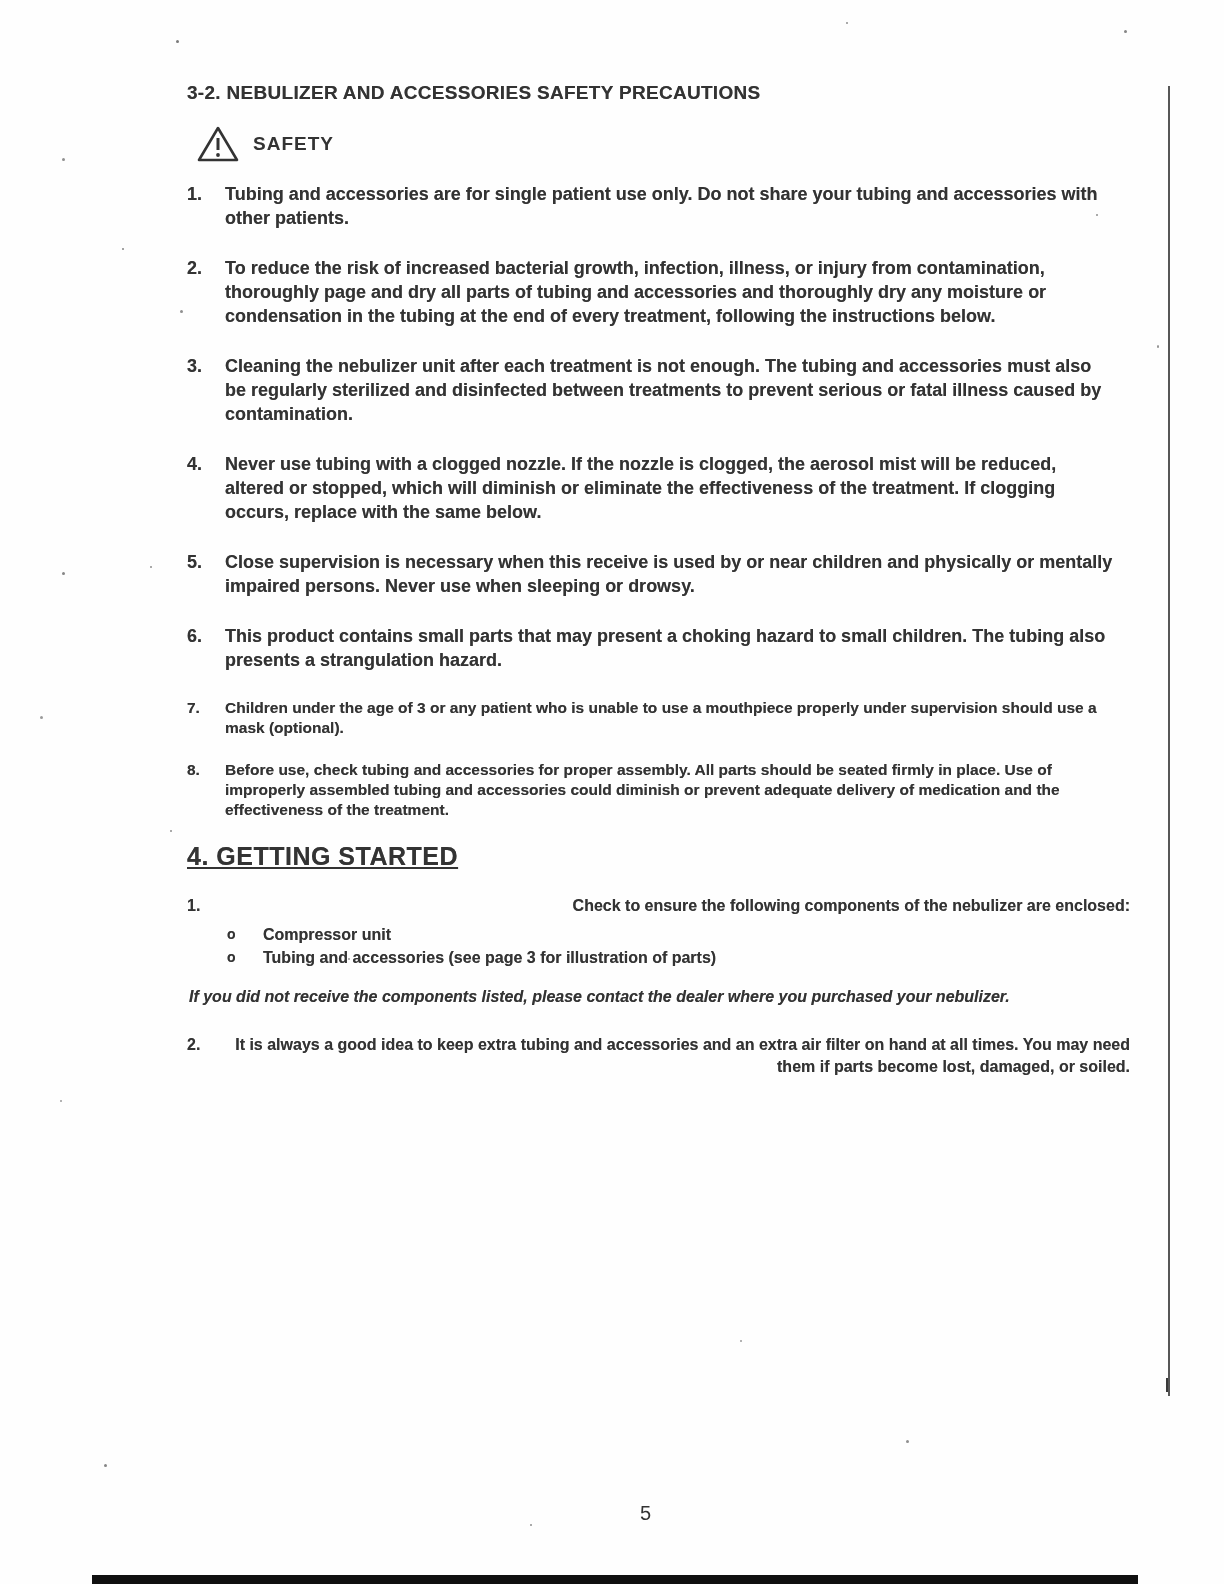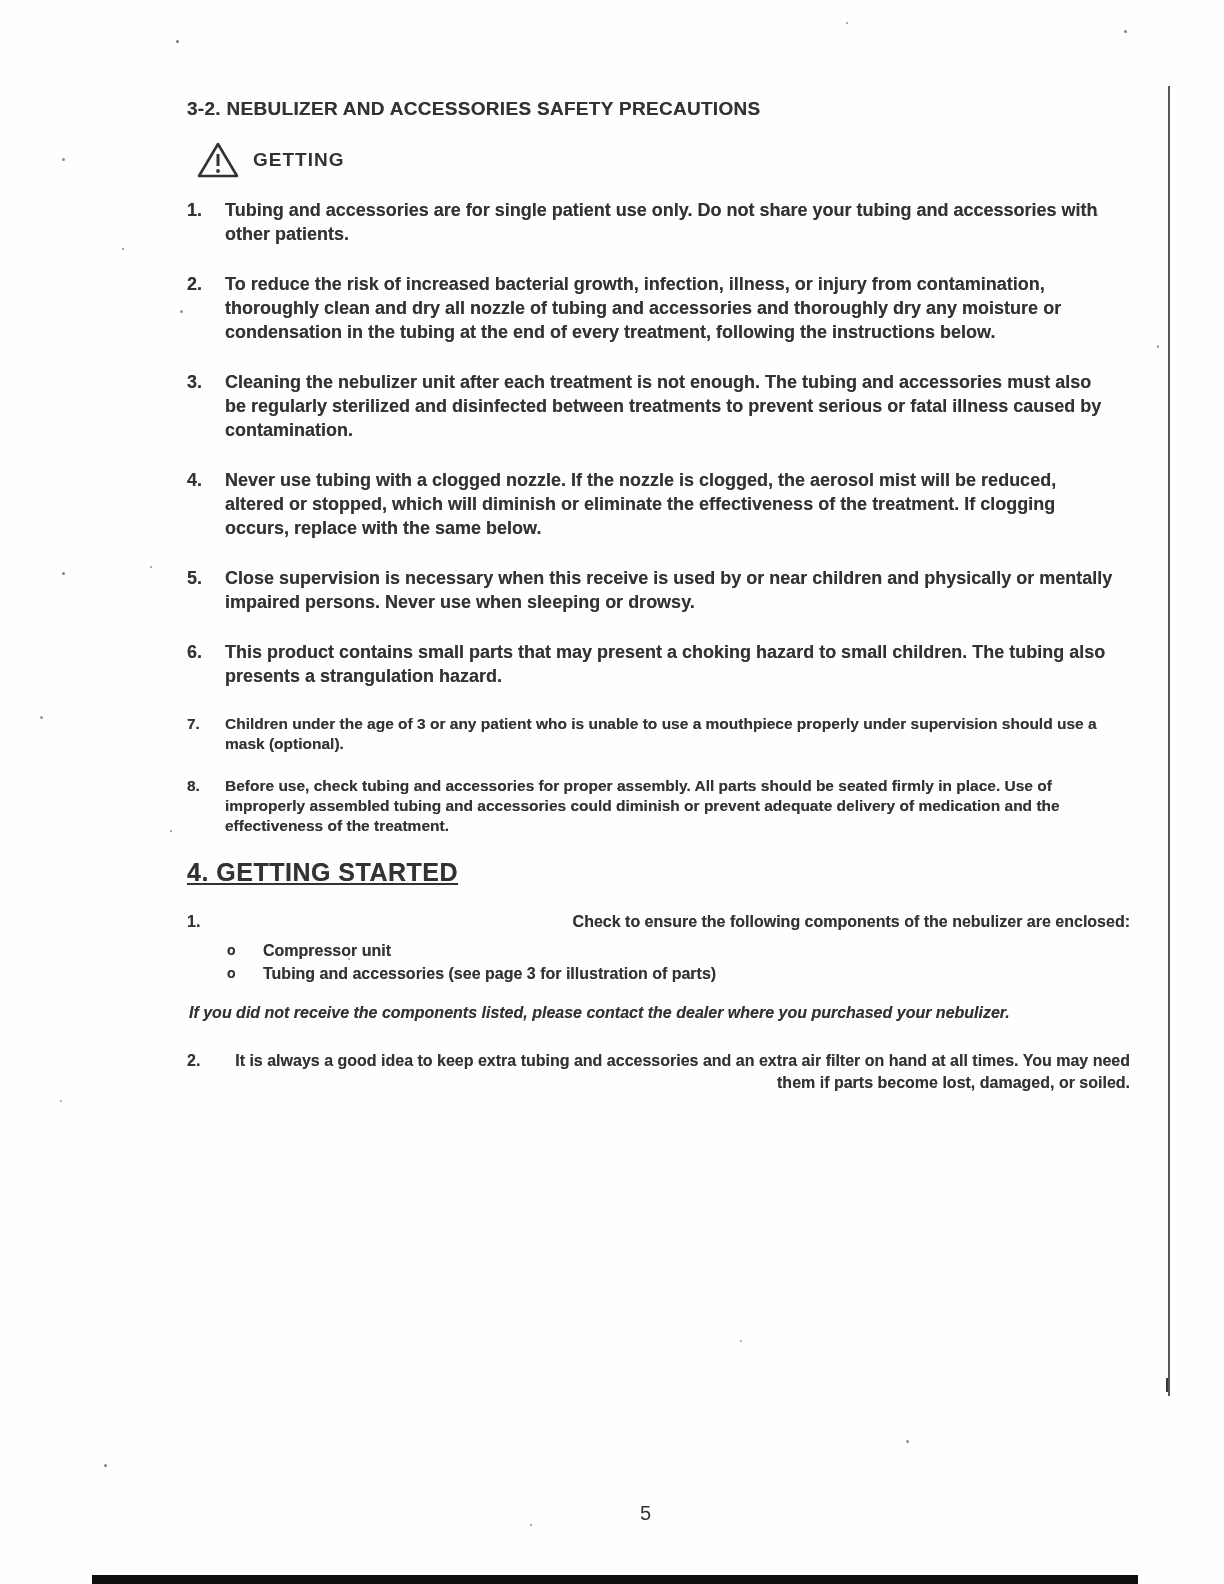--- a/index.html
+++ b/index.html
@@ -16,21 +16,21 @@
   .content {
     position: absolute;
     left: 187px;
     top: 82px;
     width: 952px;
   }
   .doc-title {
     font-size: 19px;
     font-weight: 700;
     letter-spacing: 0.3px;
-    margin: 16px 0 20px 0;
+    margin: 0 0 20px 0;
     color: #333;
     text-shadow: 0 0 0.5px rgba(0,0,0,.5);
   }
   .warn-head {
     display: flex;
     align-items: center;
     gap: 14px;
     margin: 0 0 0 10px;
     height: 40px;
     margin-bottom: 18px;
@@ -179,30 +179,30 @@
     <h1 class="doc-title">3-2. NEBULIZER AND ACCESSORIES SAFETY PRECAUTIONS</h1>
 
     <div class="warn-head">
       <span class="tri-icon">
         <svg width="42" height="36" viewBox="0 0 42 36">
           <path d="M21 2 L40 34 L2 34 Z" fill="none" stroke="#333" stroke-width="2.6" stroke-linejoin="round"></path>
           <line x1="21" y1="12" x2="21" y2="24" stroke="#333" stroke-width="3"></line>
           <circle cx="21" cy="29" r="1.9" fill="#333"></circle>
         </svg>
       </span>
-      <span class="label">GETTING</span>
+      <span class="label">SAFETY</span>
     </div>
 
     <div class="item">
       <span class="num">1.</span>
       <span class="txt">Tubing and accessories are for single patient use only. Do not share your tubing and accessories with other patients.</span>
     </div>
     <div class="item">
       <span class="num">2.</span>
-      <span class="txt">To reduce the risk of increased bacterial growth, infection, illness, or injury from contamination, thoroughly clean and dry all nozzle of tubing and accessories and thoroughly dry any moisture or condensation in the tubing at the end of every treatment, following the instructions below.</span>
+      <span class="txt">To reduce the risk of increased bacterial growth, infection, illness, or injury from contamination, thoroughly page and dry all parts of tubing and accessories and thoroughly dry any moisture or condensation in the tubing at the end of every treatment, following the instructions below.</span>
     </div>
     <div class="item">
       <span class="num">3.</span>
       <span class="txt">Cleaning the nebulizer unit after each treatment is not enough. The tubing and accessories must also be regularly sterilized and disinfected between treatments to prevent serious or fatal illness caused by contamination.</span>
     </div>
     <div class="item">
       <span class="num">4.</span>
       <span class="txt">Never use tubing with a clogged nozzle. If the nozzle is clogged, the aerosol mist will be reduced, altered or stopped, which will diminish or eliminate the effectiveness of the treatment. If clogging occurs, replace with the same below.</span>
     </div>
     <div class="item">

